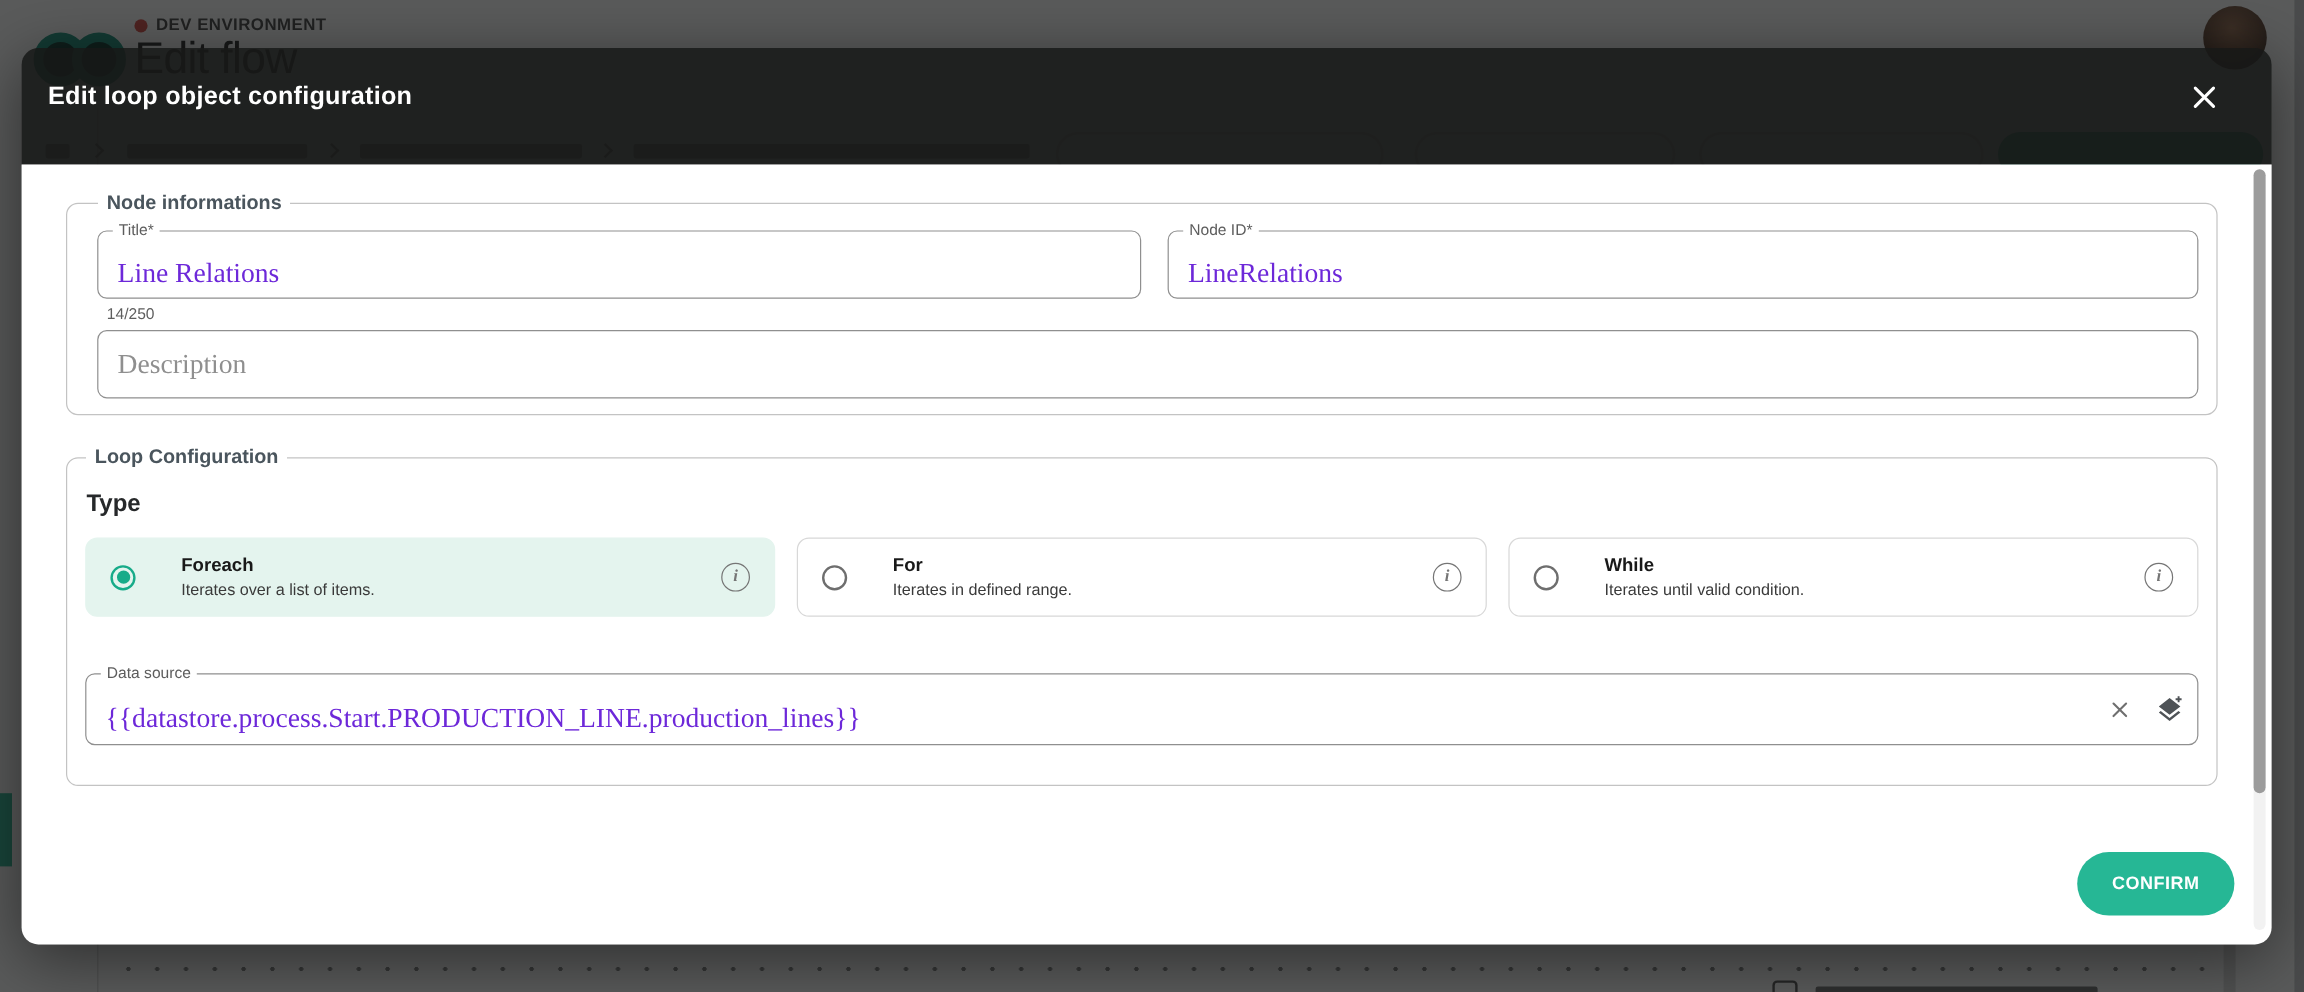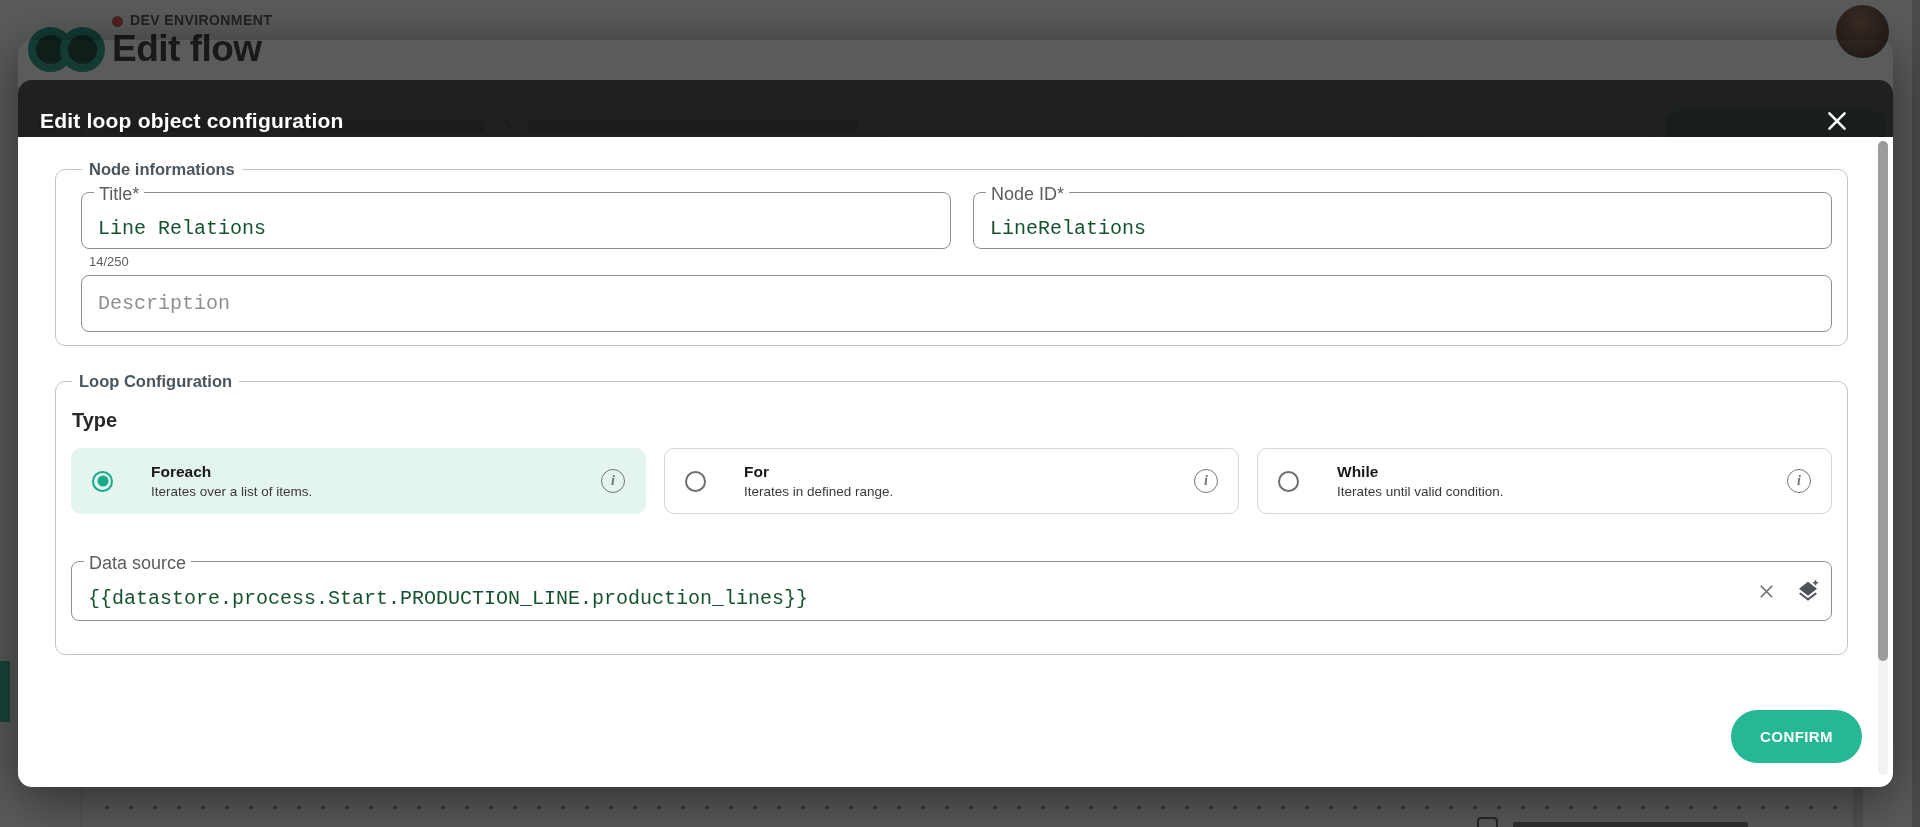--- a/index.html
+++ b/index.html
@@ -8,57 +8,57 @@
   #app { position:relative; width:1920px; height:827px; overflow:hidden; }
 
   
   .page { position:absolute; inset:0; background:#fff; }
   .sidebar { position:absolute; left:0; top:90px; bottom:0; width:82px; background:#fff; border-right:1px solid #d6d6d6; }
   .sidebar-active-strip { position:absolute; left:0; top:661px; width:10px; height:61px; }
   .logo-c { position:absolute; top:27px; width:45px; height:45px; border-radius:50%; background:#05332b; border:8px solid #129079; }
   .logo-c.c1 { left:28px; } .logo-c.c2 { left:60px; }
   .env-dot { position:absolute; left:112px; top:16px; width:11px; height:11px; border-radius:50%; }
   .env-label { position:absolute; left:130px; top:12px; font-size:14px; font-weight:bold; color:#3f3f3f; letter-spacing:.4px; }
-  .page-title { position:absolute; left:112px; top:28px; font-size:37px; font-weight:bold; color:#222; letter-spacing:-.5px; }
+  .page-title { position:absolute; left:112px; top:28px; font-size:37px; font-weight:normal; color:#222; letter-spacing:-.5px; }
   .avatar { position:absolute; left:1836px; top:5px; width:53px; height:53px; border-radius:50%;
             background:radial-gradient(circle at 45% 35%, #96684a 0%, #5c3c2a 55%, #221913 95%); }
   .ghost-btn { position:absolute; top:110px; height:37px; border:2px solid #d2d2d2; border-radius:20px; background:#fff; }
   .ghost-btn.filled { border:none; }
   .bc-bar { position:absolute; top:120px; height:12px; background:#6d6d6d; border-radius:2px; opacity:.85; }
   .bc-chev { position:absolute; top:121px; width:9px; height:9px; border-right:2px solid #777; border-top:2px solid #777; transform:rotate(45deg); }
   .canvas-dots { position:absolute; left:95px; top:805px; width:1750px; height:5px;
                  background-image:radial-gradient(circle, #808080 1.6px, transparent 2px); background-size:24px 5px; }
   .ghost-checkbox { position:absolute; left:1477px; top:817px; width:21px; height:21px; border:2.5px solid #4e4e4e; border-radius:4px; background:#fff; }
   .ghost-checkbox-label { position:absolute; left:1513px; top:822px; width:235px; height:11px; background:#6f6f6f; border-radius:2px; }
   .panel-divider { position:absolute; left:1853px; top:787px; width:10px; height:40px; background:#dcdcdc; }
   .page-scrollbar { position:absolute; right:0; top:0; bottom:0; width:8px; background:#c9cacb; }
 
   
   .overlay { position:absolute; inset:0; background:rgba(20,21,22,0.70); }
 
   
   .modal { position:absolute; left:18px; top:40px; width:1875px; height:747px; border-radius:14px;
            box-shadow:0 12px 55px rgba(0,0,0,.5); }
   .modal-header { position:absolute; left:0; right:0; top:0; height:97px; background:rgba(23,24,23,0.87);
-                  border-radius:14px 14px 0 0; display:flex; align-items:center; padding:0 36px 16px 22px;margin-top:40px; }
+                  border-radius:14px 14px 0 0; display:flex; align-items:center; padding:0 36px 16px 22px; }
   .modal-title { color:#fff; font-size:21px; font-weight:bold; letter-spacing:.2px; }
   .close-btn { margin-left:auto; width:40px; height:40px; background:transparent; border:none; cursor:pointer;
                display:flex; align-items:center; justify-content:center; }
   .modal-body { position:absolute; left:0; right:0; top:97px; bottom:0; background:#fff; border-radius:0 0 14px 14px; }
 
   fieldset { position:absolute; left:37px; width:1793px; border:1px solid #c3c3c3; border-radius:10px; }
   fieldset legend { margin-left:16px; padding:0 7px; font-size:16.5px; font-weight:bold; color:#4a555d; }
   .fs-node { top:23px; height:186px;padding-left:10px; }
   .fs-loop { top:235px; height:283px; }
 
   .tfield { position:relative; height:57px; border:1px solid #8f8f8f; border-radius:8px; background:#fff; }
   .tfield input { position:absolute; inset:0; width:100%; border:none; outline:none; background:transparent;
-                  font-family:Liberation Mono, monospace; font-size:20px; color:#14532d; padding:15px 16px 0; }
+                  font-family:Liberation Serif, serif; font-size:23px; color:#6d28d9; padding:15px 16px 0; }
   .tfield input::placeholder { color:#8f8f8f; }
-  .tfield .flabel { position:absolute; top:-9px; left:12px; background:#fff; padding:0 5px; font-size:18px; color:#5d5d5d; }
+  .tfield .flabel { position:absolute; top:-9px; left:12px; background:#fff; padding:0 5px; font-size:13px; color:#5d5d5d; }
   .tfield.center input { padding:0 16px; }
 
   .nf-row { display:flex; gap:22px; margin:13px 15px 0; }
   .nf-left { width:870px; }
   .nf-right { flex:1; }
   .counter { margin:5px 0 0 8px; font-size:13px; color:#5e5e5e; }
   .desc-wrap { margin:6px 15px 0; }
 
   .type-label { margin:18px 0 0 16px; font-size:20px; font-weight:600; color:#26282a; }
   .type-row { display:flex; gap:18px; margin:16px 15px 0; }

